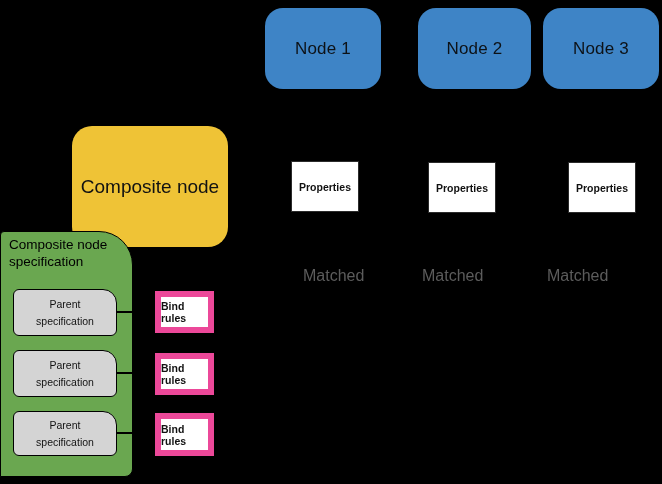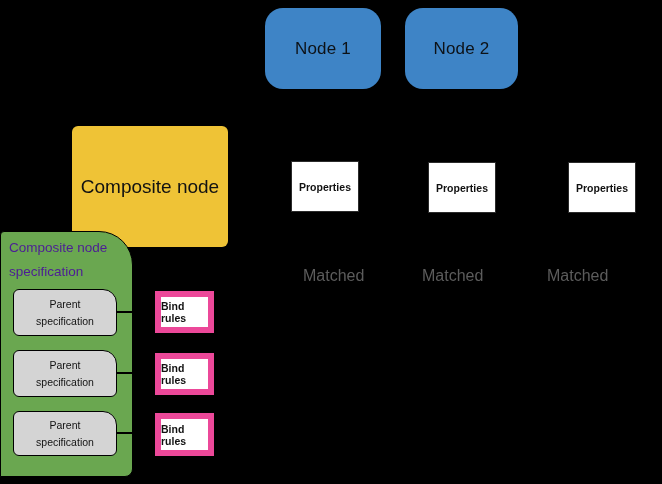--- a/index.html
+++ b/index.html
@@ -17,45 +17,45 @@
   
   .node {
     position:absolute; top:8px; height:81px;
     background:var(--node-blue,#3e84c6);
     border-radius:18px;
     display:flex; align-items:center; justify-content:center;
     color:#16232e; color:#101418;
     font-size:17px; letter-spacing:.2px;
   }
   .node.n1 { left:265px; width:116px; }
-  .node.n2 { left:405px; width:113px;text-align:center; }
+  .node.n2 { left:418px; width:113px;text-align:center; }
   .node.n3 { left:543px; width:116px; }
   .node span { color:#0d1217; }
 
   
   .composite {
     position:absolute; left:72px; top:126px; width:156px; height:121px;
     background:var(--composite-yellow,#efc336);
-    border-radius:6px;
+    border-radius:20px;
     display:flex; align-items:center; justify-content:center;
     font-size:19px; color:#121212;
   }
 
   
   .spec-panel {
     position:absolute; left:0px; top:231px; width:133px; height:246px;
     background:var(--spec-green,#6aa750);
     border:1.5px solid #000;
     border-radius:4px 34px 8px 0;
     box-sizing:border-box;
     z-index:3;
   }
   .spec-title {
     position:absolute; left:8px; top:4px; width:118px;
-    font-size:13.5px; line-height:24px; color:#4c1d95;
+    font-size:13.5px; line-height:17px; color:#000000;
   }
 
   .parent-box {
     position:absolute; left:13px; width:104px; height:47px;
     background:var(--parent-gray,#d4d4d4);
     border:1.5px solid #000;
     border-radius:6px 14px 6px 6px;
     box-sizing:border-box;
     display:flex; align-items:center; justify-content:center;
     z-index:4;
@@ -114,20 +114,23 @@
 <body>
 
 <div class="canvas">
 
   <div class="node n1">
     <span>Node 1</span>
   </div>
   <div class="node n2">
     <span>Node 2</span>
   </div>
+  <div class="node n3">
+    <span>Node 3</span>
+  </div>
 
   <div class="composite">
     <span>Composite node</span>
   </div>
 
   <div class="spec-panel">
     <div class="spec-title">Composite node specification</div>
   </div>
 
   <div class="connector c1"></div>

